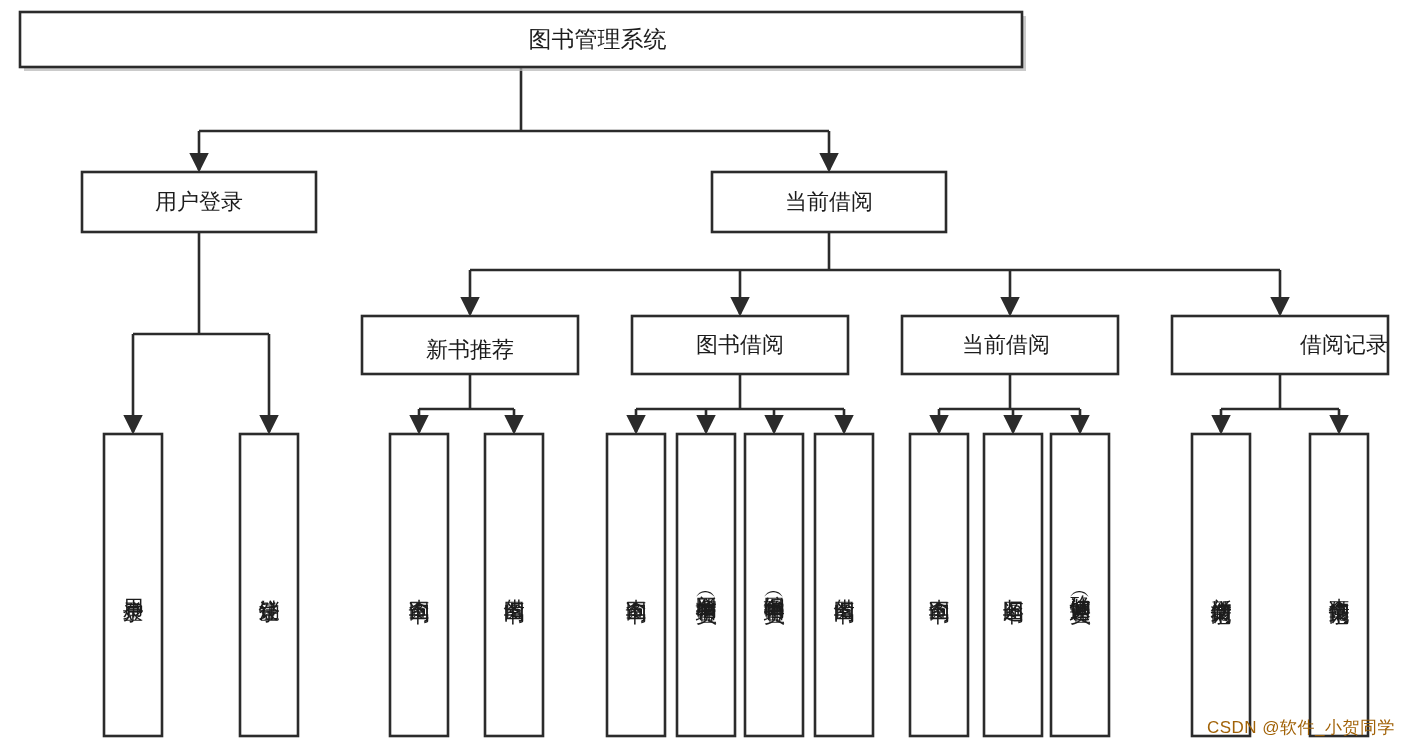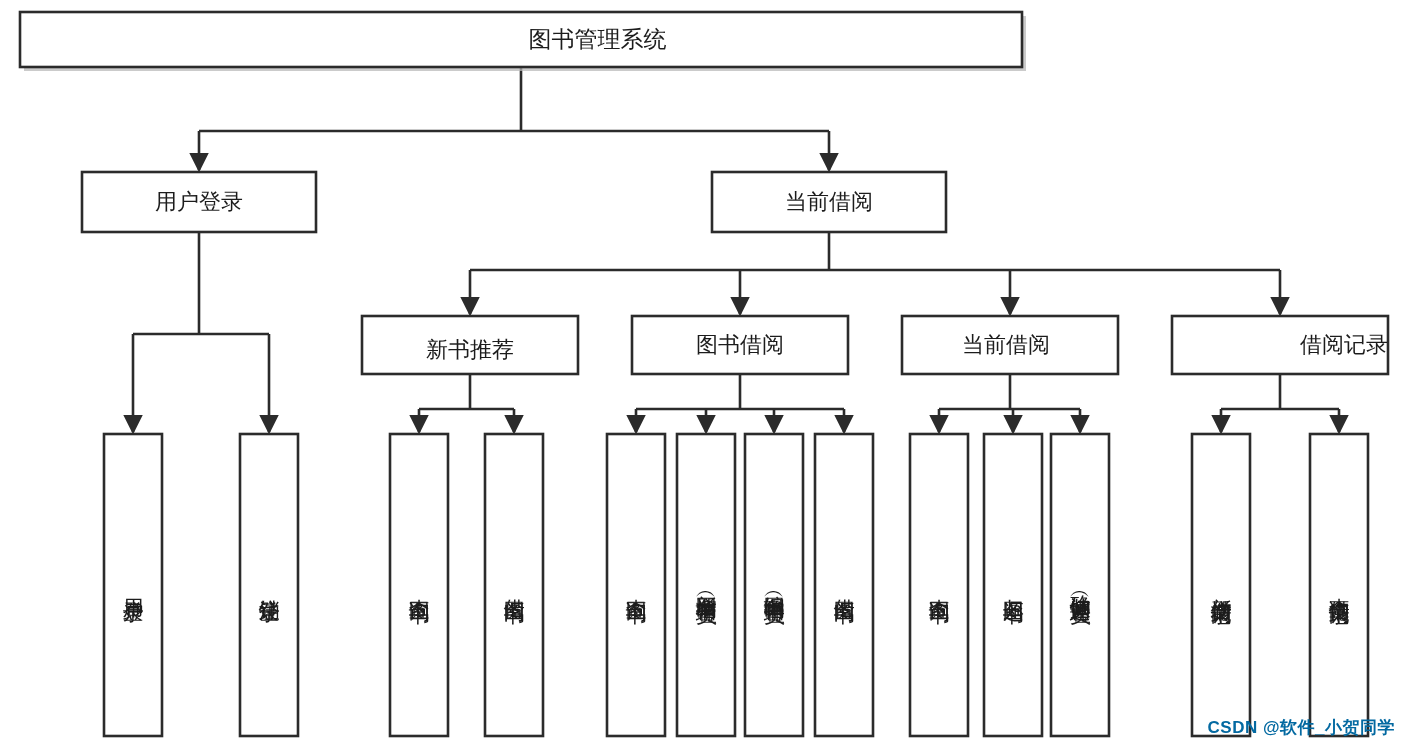--- a/index.html
+++ b/index.html
@@ -76,24 +76,23 @@
   }
   .title-label {
     font-size: 23px;
   }
   #watermark {
     position: absolute;
     right: 10px;
     bottom: 8px;
     font-family: "Liberation Sans", "DejaVu Sans", sans-serif;
     font-size: 17px;
-    color: #0369a1;
+    color: #a16207;
     letter-spacing: 0.5px;
     white-space: nowrap;
-    font-weight: bold;
   }
 </style>
 </head>
 <body>
 
 <div id="diagram-root">
   <svg class="diagram" viewBox="0 0 1405 747" xmlns="http://www.w3.org/2000/svg">
     <defs>
       <marker id="arrow" viewBox="0 0 12 12" refX="10.5" refY="6" markerWidth="7.5" markerHeight="7.5" orient="auto-start-reverse">
         <path d="M 0 0 L 12 6 L 0 12 z" class="arrow-head"></path>

